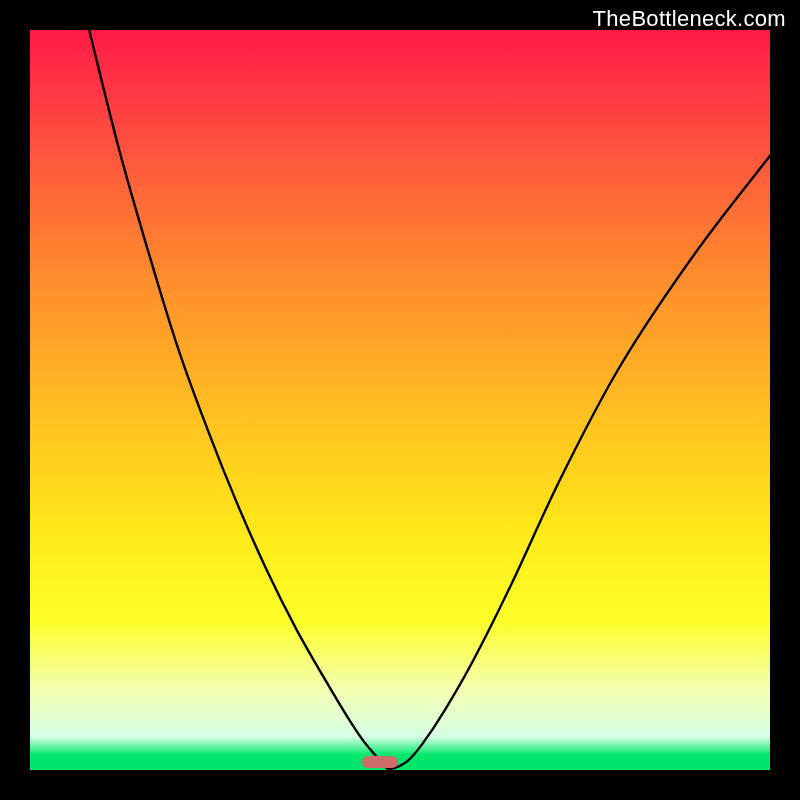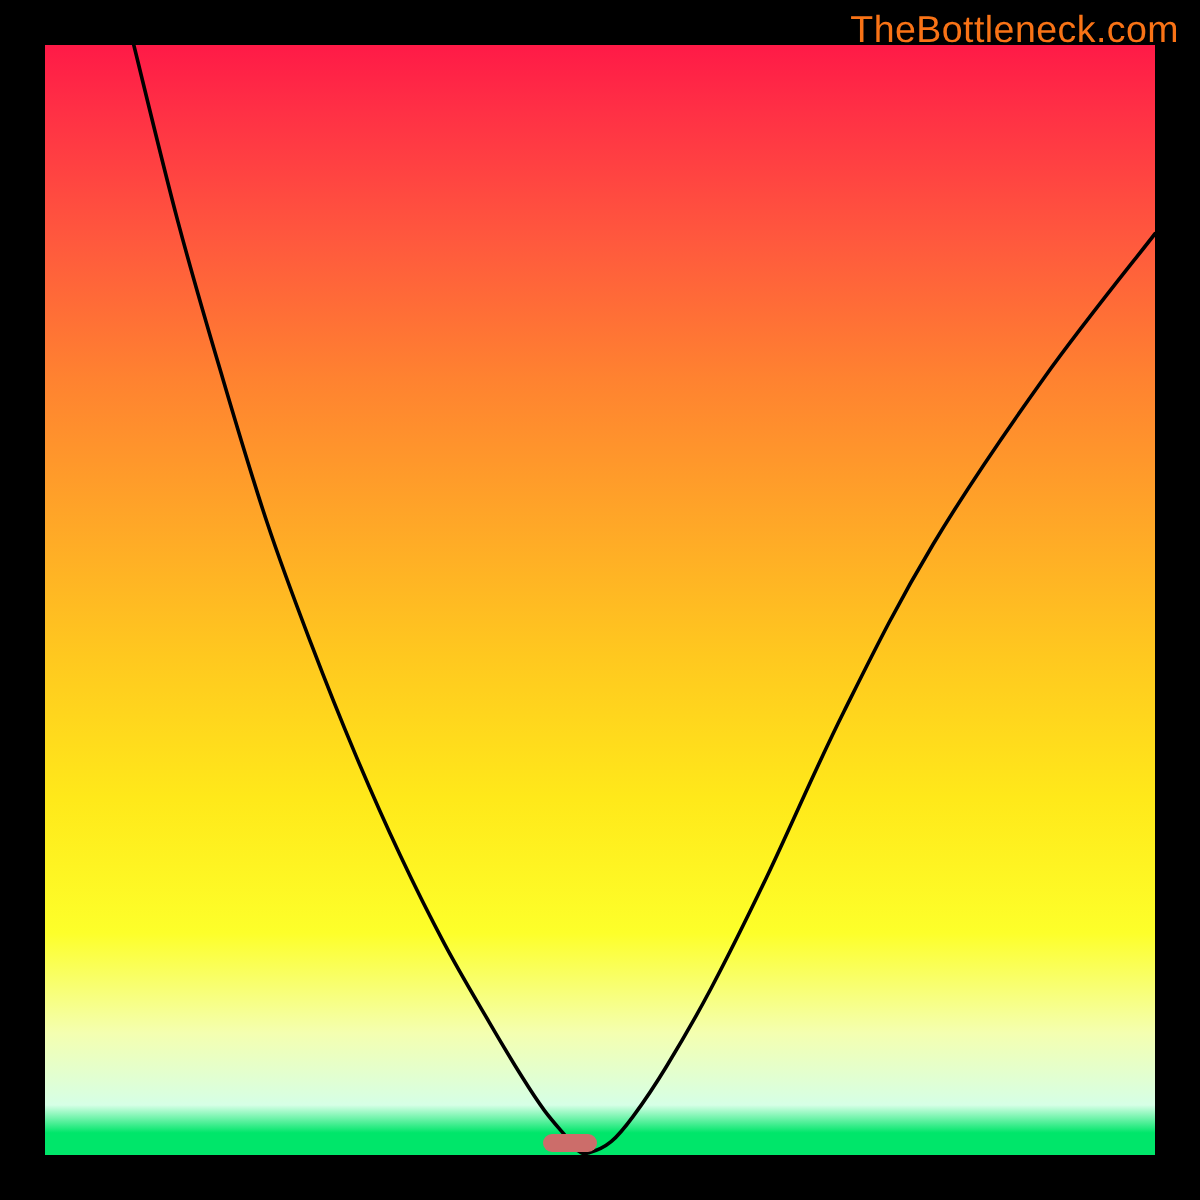--- a/index.html
+++ b/index.html
@@ -46,22 +46,22 @@
   }
   .marker {
     position: absolute;
     border-radius: 9px;
     background: #cc6d6a;
   }
   .watermark {
     position: absolute;
     top: 6px;
     right: 14px;
-    color: #f97316;
-    font-size: 25px;
+    color: #ffffff;
+    font-size: 22px;
     letter-spacing: 0.3px;
   }
 </style>
 </head>
 <body>
 
 <div class="stage">
 
   <div class="plot">
 

